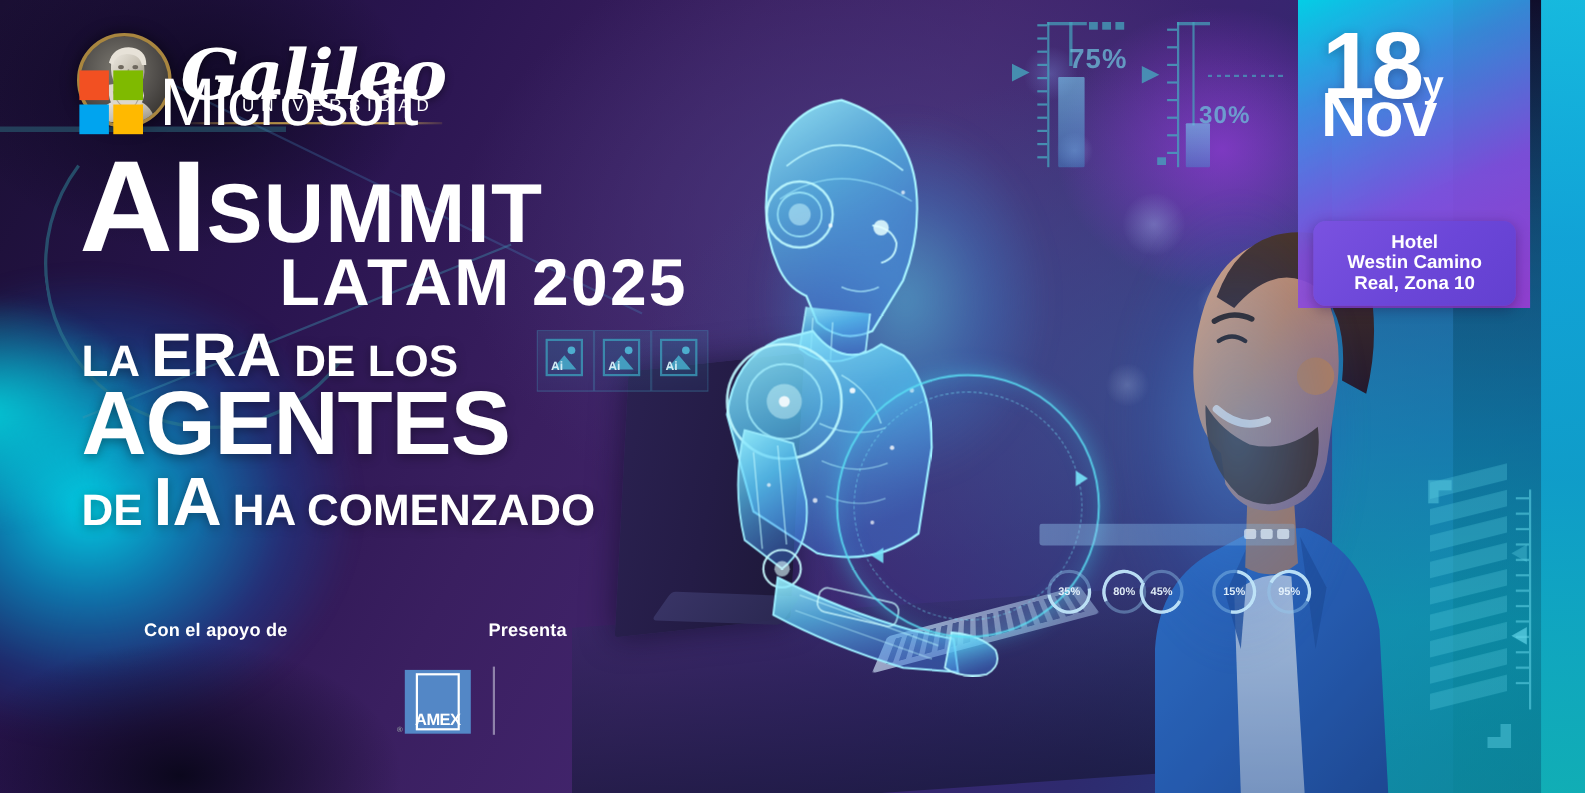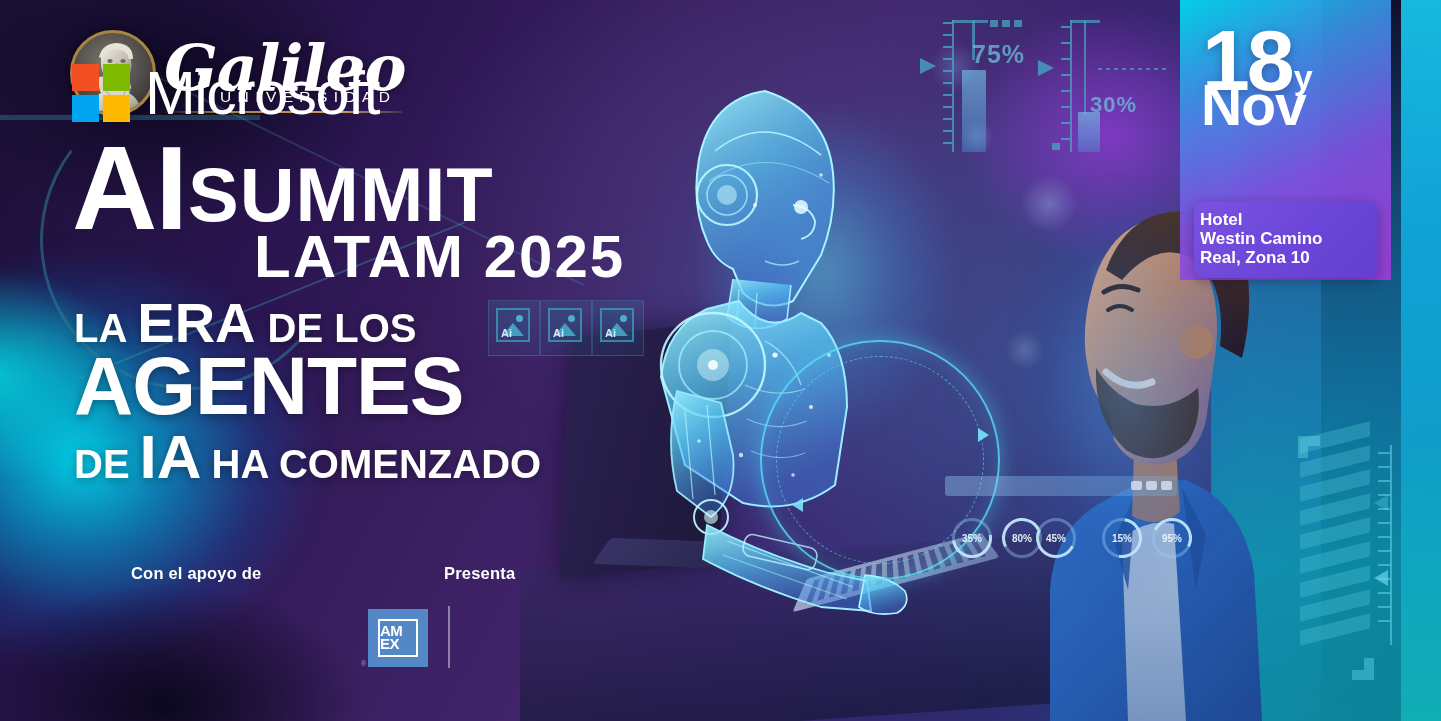--- a/index.html
+++ b/index.html
@@ -402,21 +402,21 @@
   }
   .dn-y { font-size:34px; font-weight:700; margin-left:2px; margin-bottom:4px; }
   .dn-nov { font-size:57px; font-weight:700; margin-left:3px; margin-bottom:3px; letter-spacing:-1px; }
   .r1 { padding-left:22px; }
   .r2 { padding-left:18px; margin-top:-12px; }
   .venue {
     position:absolute; left:14px; top:201px; width:184px;
     background:linear-gradient(135deg,#7a52e0 0%,#6b46d8 55%,#6340d0 100%);
     border-radius:11px;
     padding:9px 6px 11px;
-    color:#fff;
+    text-align:center; color:#fff;
     font-size:17px; font-weight:700; line-height:1.12;
     box-shadow:0 3px 12px rgba(25,12,60,.35);
   }
 
   
   .sponsors { position:absolute; left:0; top:556px; width:700px; height:130px; }
   .sp-label {
     position:absolute; color:#fff; font-size:16.5px; font-weight:700;
     letter-spacing:.2px;
   }
@@ -431,22 +431,22 @@
   }
   .ms-grid i { display:block; }
   .ms-word {
     margin-left:15px; color:#fff; font-size:61px; font-weight:400;
     font-family:"Liberation Sans", sans-serif; letter-spacing:-1.5px;
   }
 
   .amex { position:absolute; left:368px; top:609px; width:60px; height:58px;
     background:#5387c6; display:flex; align-items:center; justify-content:center; }
   .amex-inner {
-    width:40px; height:38px; border:2px solid #fff;
-    display:flex; flex-direction:column; align-items:flex-start; justify-content:center;
+    width:40px; height:52px; border:2px solid #fff;
+    display:flex; flex-direction:row; align-items:flex-end; justify-content:center;
     line-height:.84;
   }
   .amex-inner b {
     color:#fff; font-size:15px; font-weight:700; letter-spacing:-.5px;
     -webkit-text-stroke:0;
   }
   .amex-reg { position:absolute; left:361px; top:660px; color:#9aa; font-size:7px; }
   .sp-divider { position:absolute; left:448px; top:606px; width:2px; height:62px; background:rgba(225,228,240,.5); }
 
   .bac { position:absolute; left:465px; top:614px; display:flex; align-items:center; }

